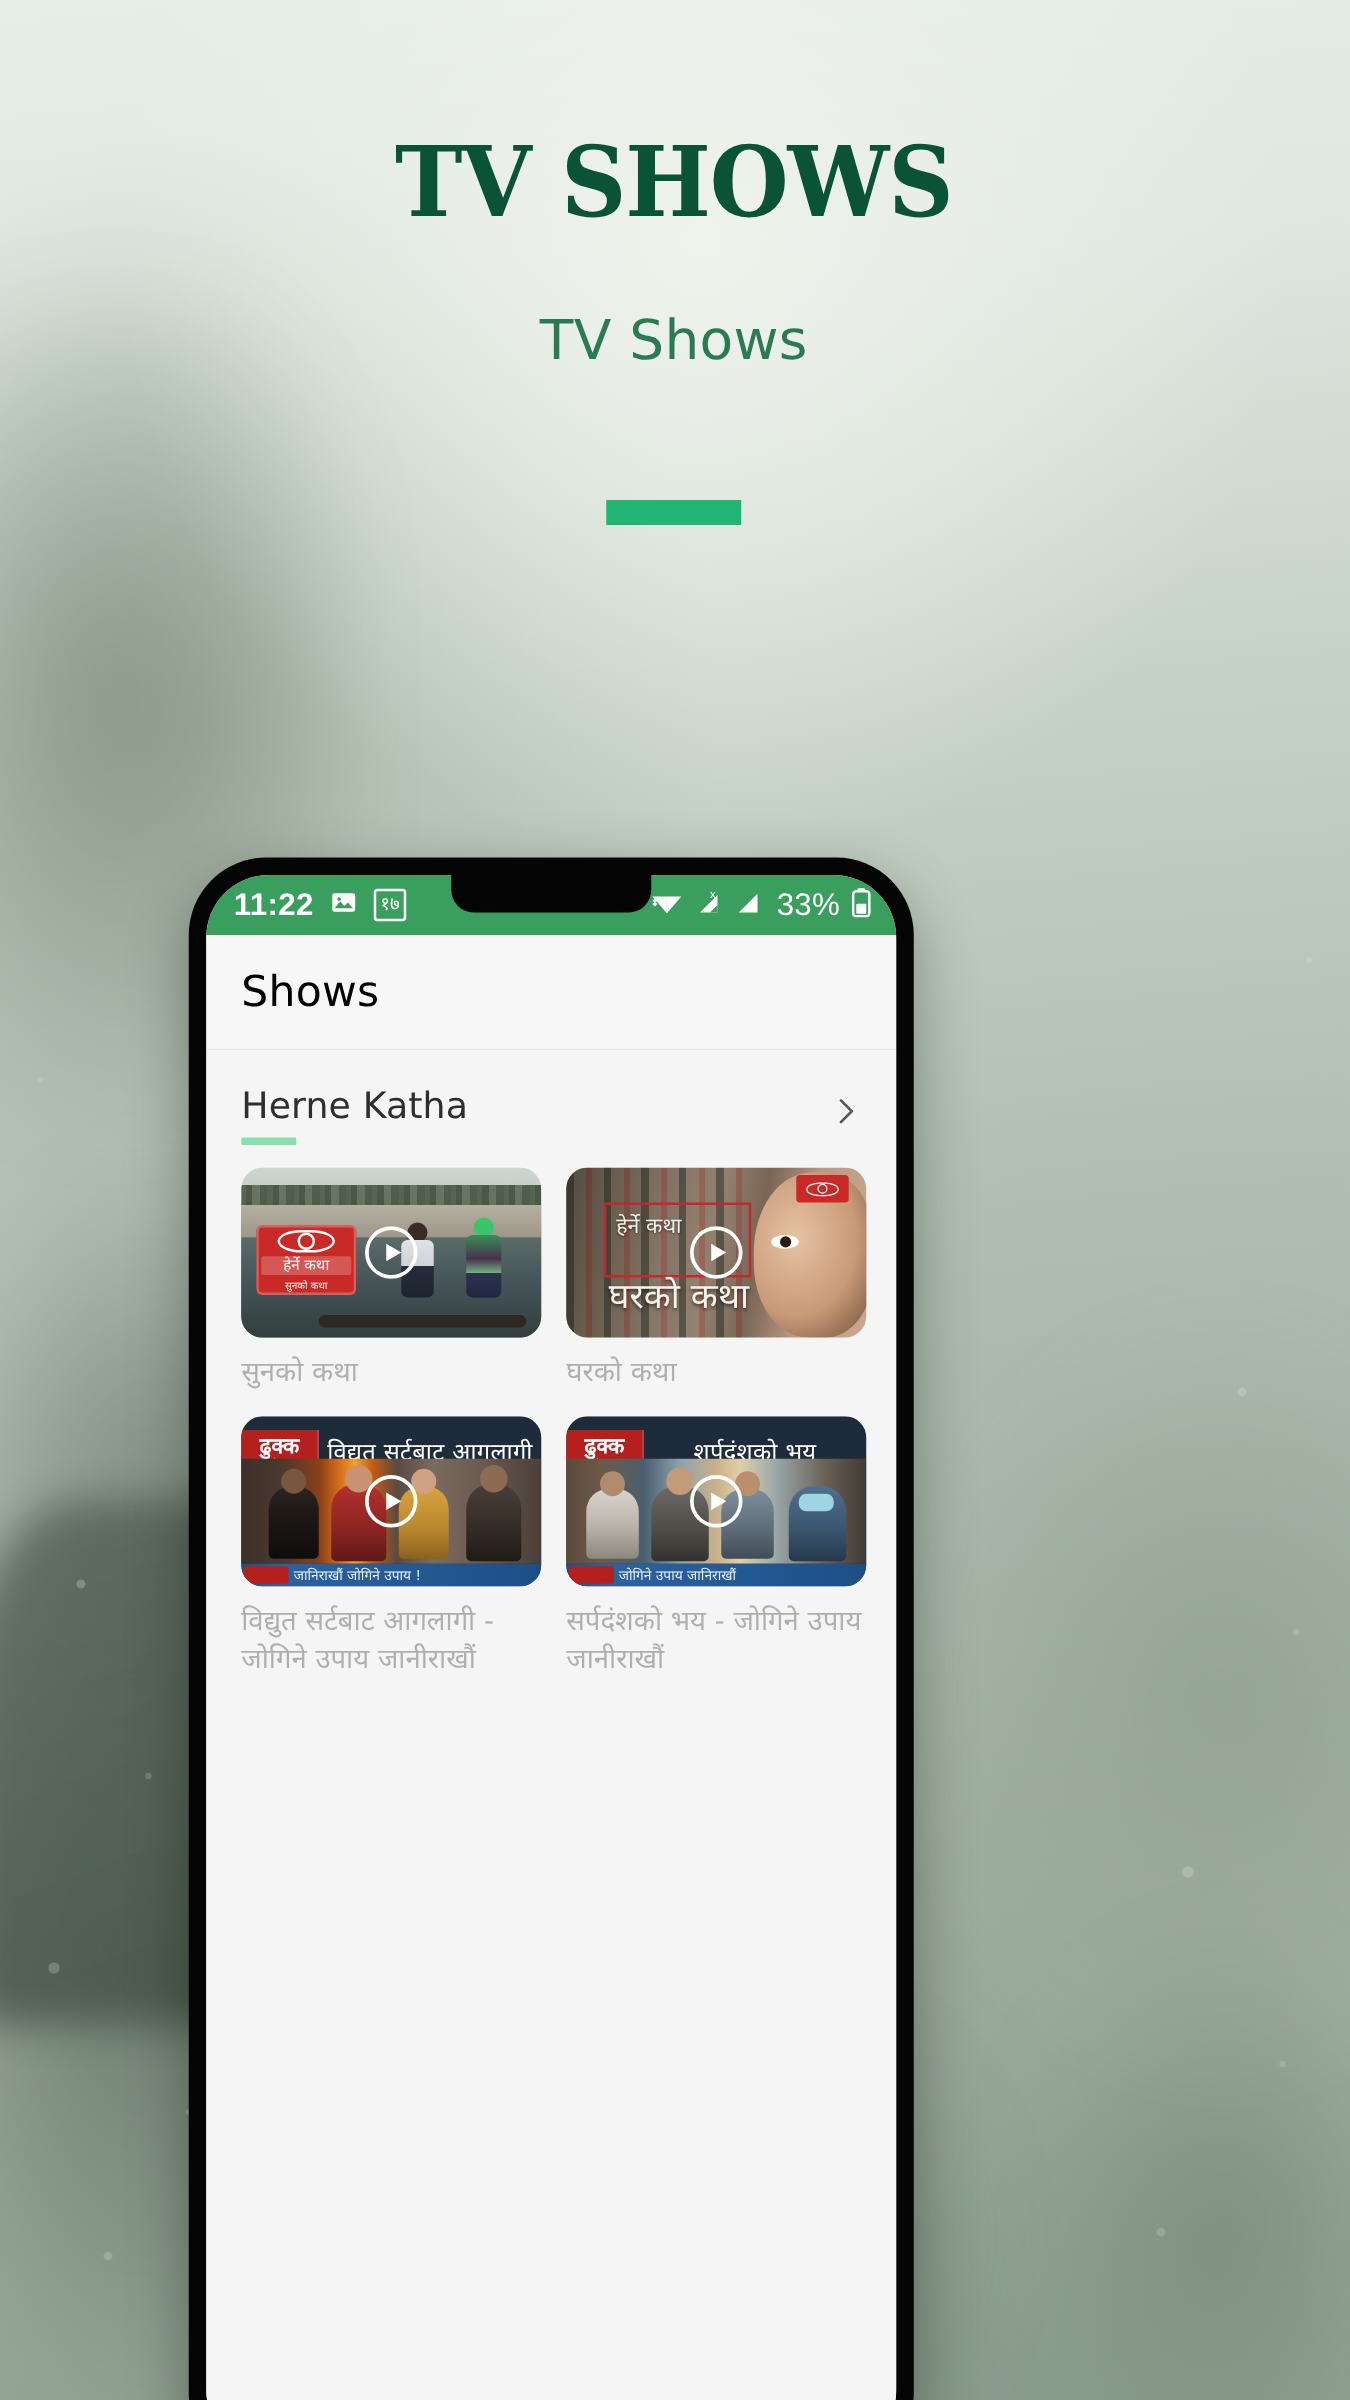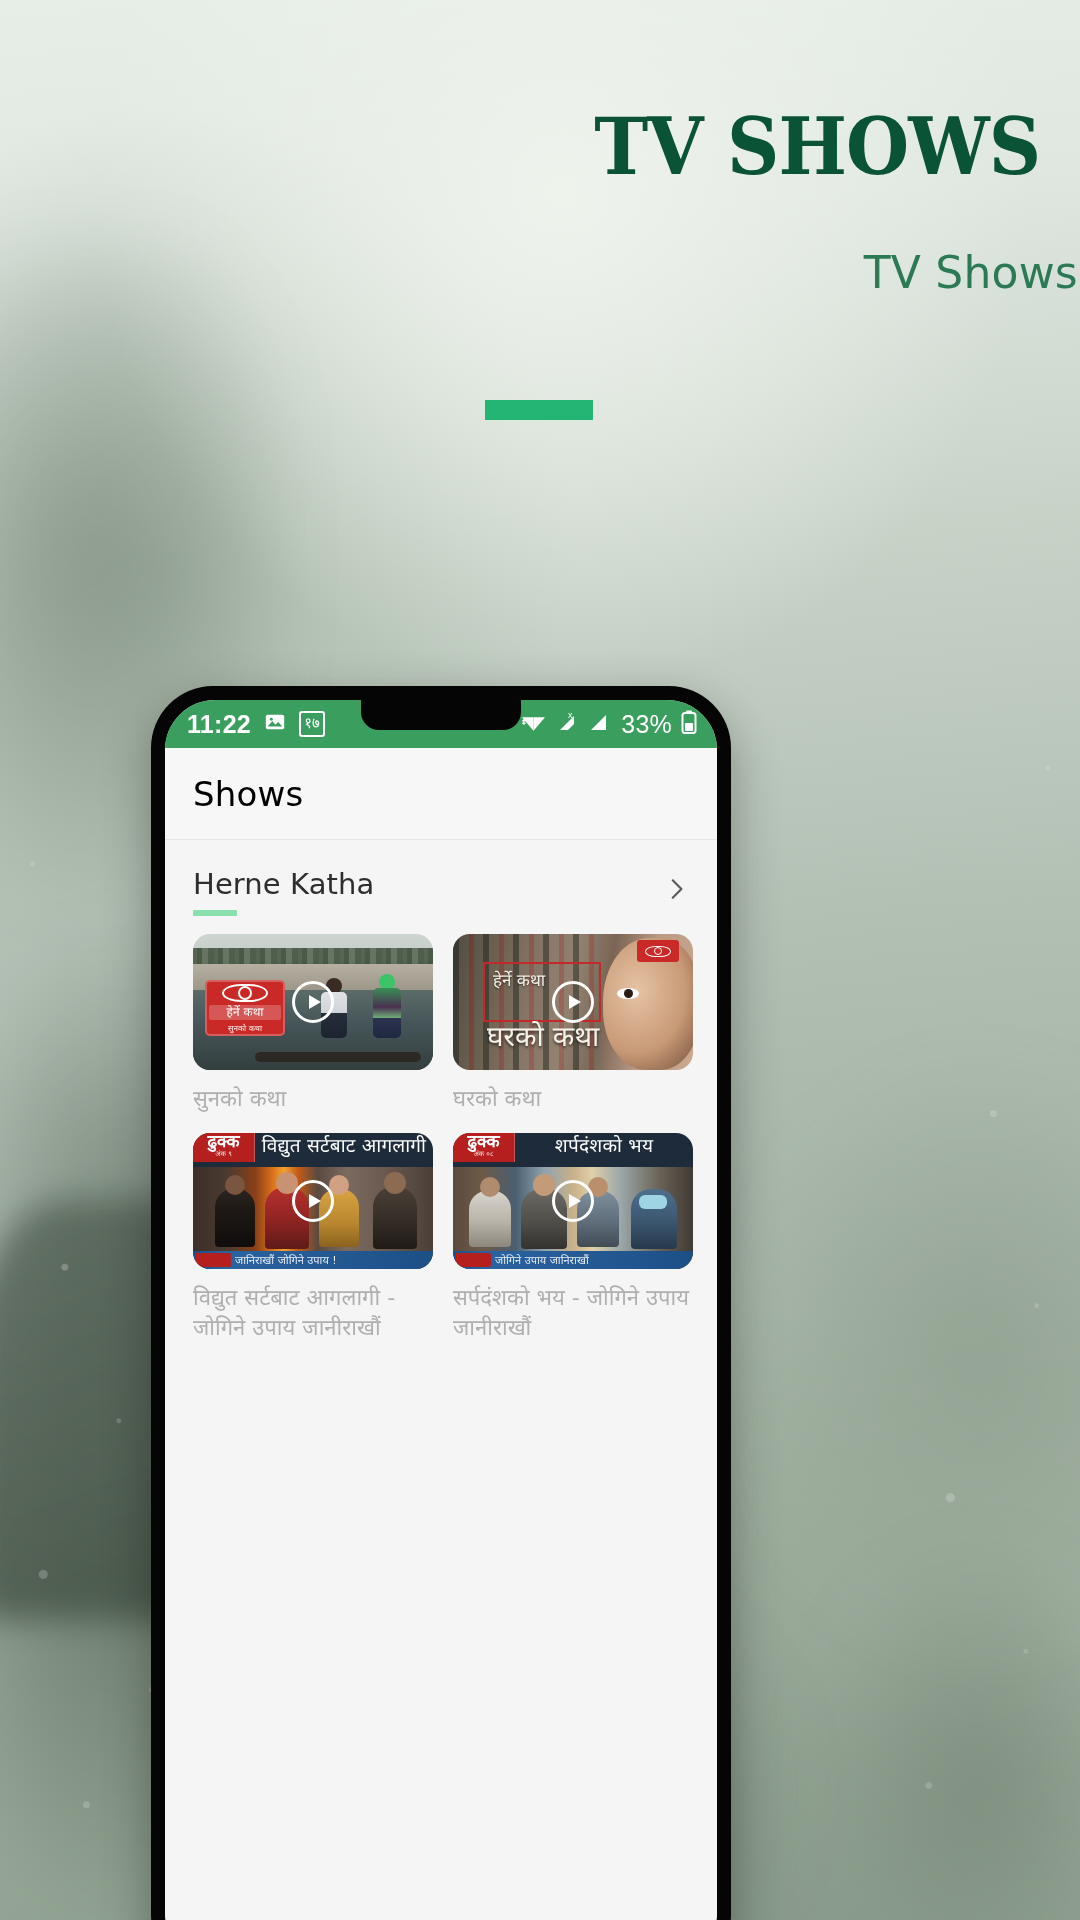--- a/index.html
+++ b/index.html
@@ -76,21 +76,21 @@
       radial-gradient(circle at 95% 86%, rgba(255,255,255,.5) 0 2px, rgba(255,255,255,0) 3px),
       radial-gradient(circle at 86% 93%, rgba(255,255,255,.55) 0 3px, rgba(255,255,255,0) 4px),
       radial-gradient(circle at 3% 45%, rgba(255,255,255,.45) 0 2px, rgba(255,255,255,0) 3px),
       radial-gradient(circle at 97% 40%, rgba(255,255,255,.4) 0 2px, rgba(255,255,255,0) 3px);
   }
 
   
   #promo-header {
     position: absolute;
     left: 0; right: 2px; top: 0;
-    text-align: right;
+    text-align: center;
     z-index: 5;
   }
   #promo-title {
     margin-top: 108px;
     font-family: "DejaVu Serif", "Liberation Serif", serif;
     font-weight: 700;
     font-size: 78px;
     letter-spacing: -1px;
     color: #0B5336;
     line-height: 1;
@@ -395,21 +395,21 @@
     width:26px;height:11px;border:1.5px solid #fff;border-radius:50%/60%;
     display:flex;align-items:center;justify-content:center;
   }
   .hk-mini-logo .e::after{content:"";width:6px;height:6px;border:1.5px solid #fff;border-radius:50%;}
 
   
   .dk {
     background:#1d2b3a;
   }
   .dk-header {
-    position:absolute; left:0; right:0; top:0; height:25px;
+    position:absolute; left:0; right:0; top:16px; height:25px;
     background: linear-gradient(90deg,#1d4f86 0%,#1f5governing 0%,#1d4f86 100%);
     display:flex; align-items:center;justify-content:flex-end;
   }
   .dk-badge {
     width:62px; height:34px;
     background:#B5201F;
     display:flex; flex-direction:column;
     align-items:center; justify-content:center;
     flex:0 0 auto;
     border-right:1px solid rgba(255,255,255,.25);

